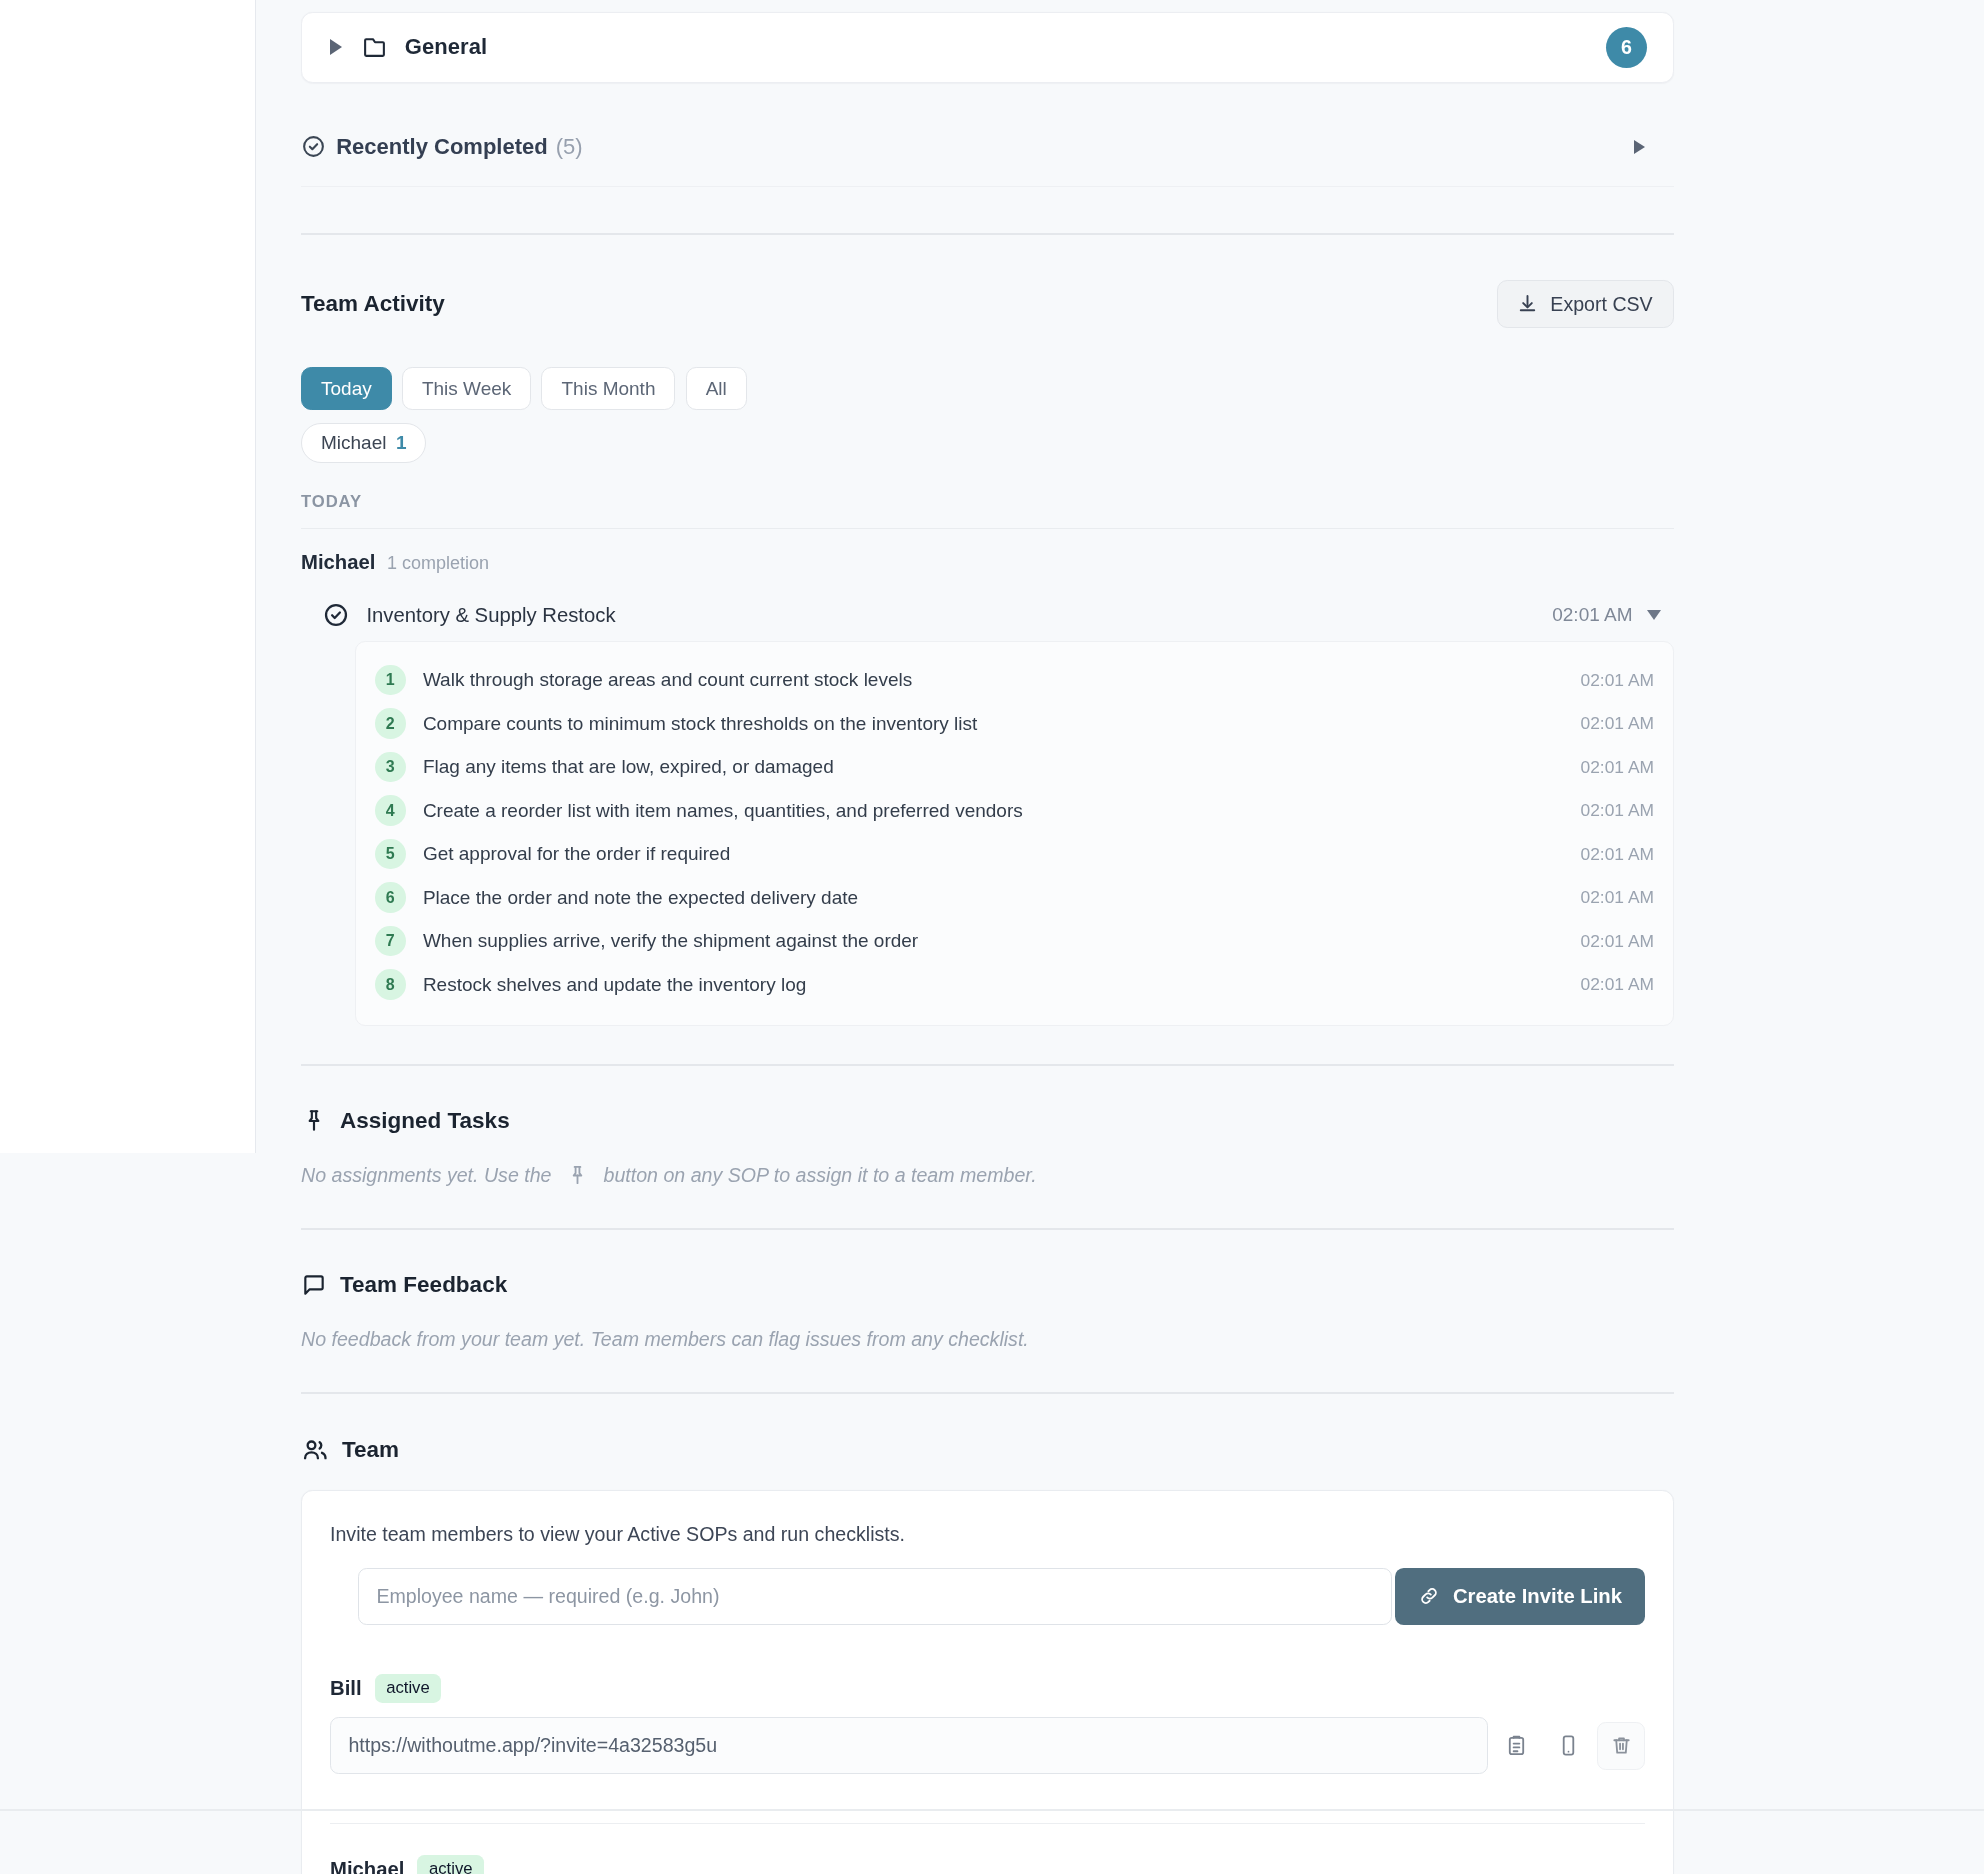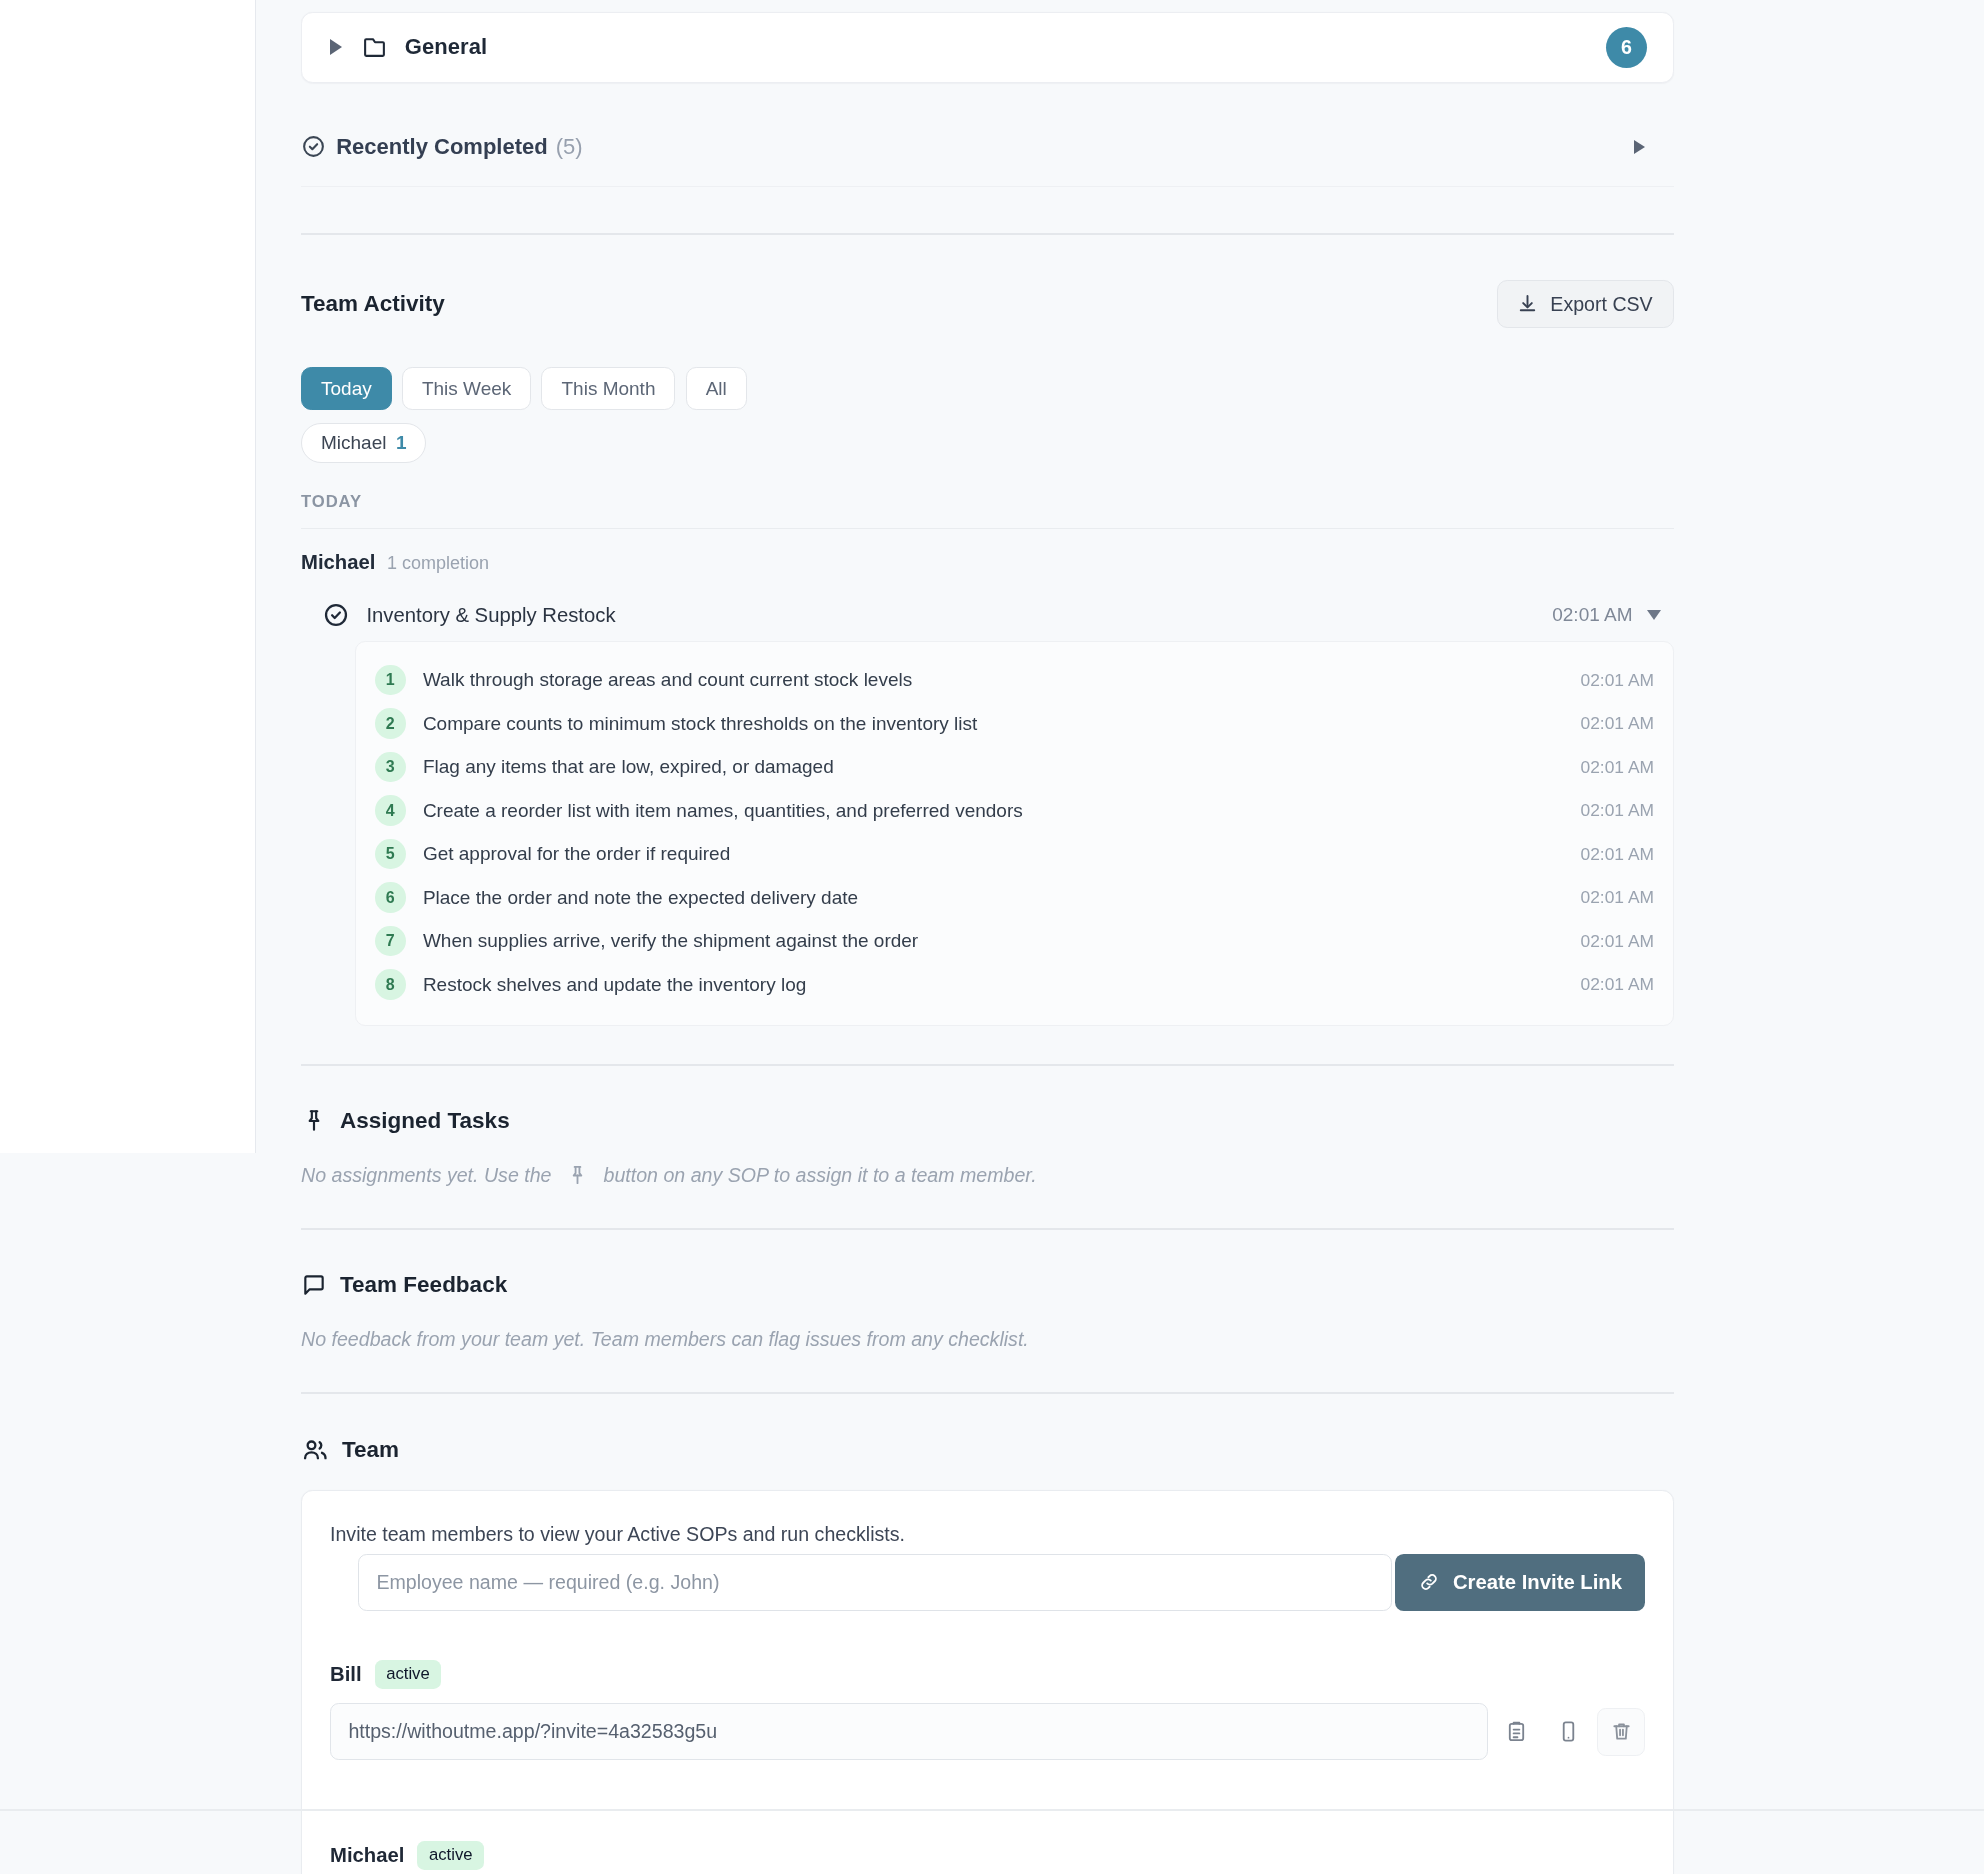--- a/index.html
+++ b/index.html
@@ -178,21 +178,21 @@
   
   .team-card {
     margin-top: 26px;
     background: #fff;
     border: 1.5px solid #e9ecf0;
     border-radius: 11.6px;
     padding: 32px 28px 32px 28px;
     box-shadow: 0 0.7px 1.5px rgba(16,24,40,.04);
   }
   .invite-desc { font-size: 19.6px; color: #3d4656; }
-  .invite-row { display: flex; gap: 3px; margin-top: 8px; padding-left: 28px; }
+  .invite-row { display: flex; gap: 3px; margin-top: 22px; padding-left: 28px; }
   .invite-input {
     flex: 1;
     border: 1.5px solid #dfe3e8;
     border-radius: 8.7px;
     background: #fff;
     height: 57px;
     padding: 0 17.4px;
     font-size: 19.6px; color: #2a3240;
     font-family: "Liberation Sans", sans-serif;
     outline: none;

